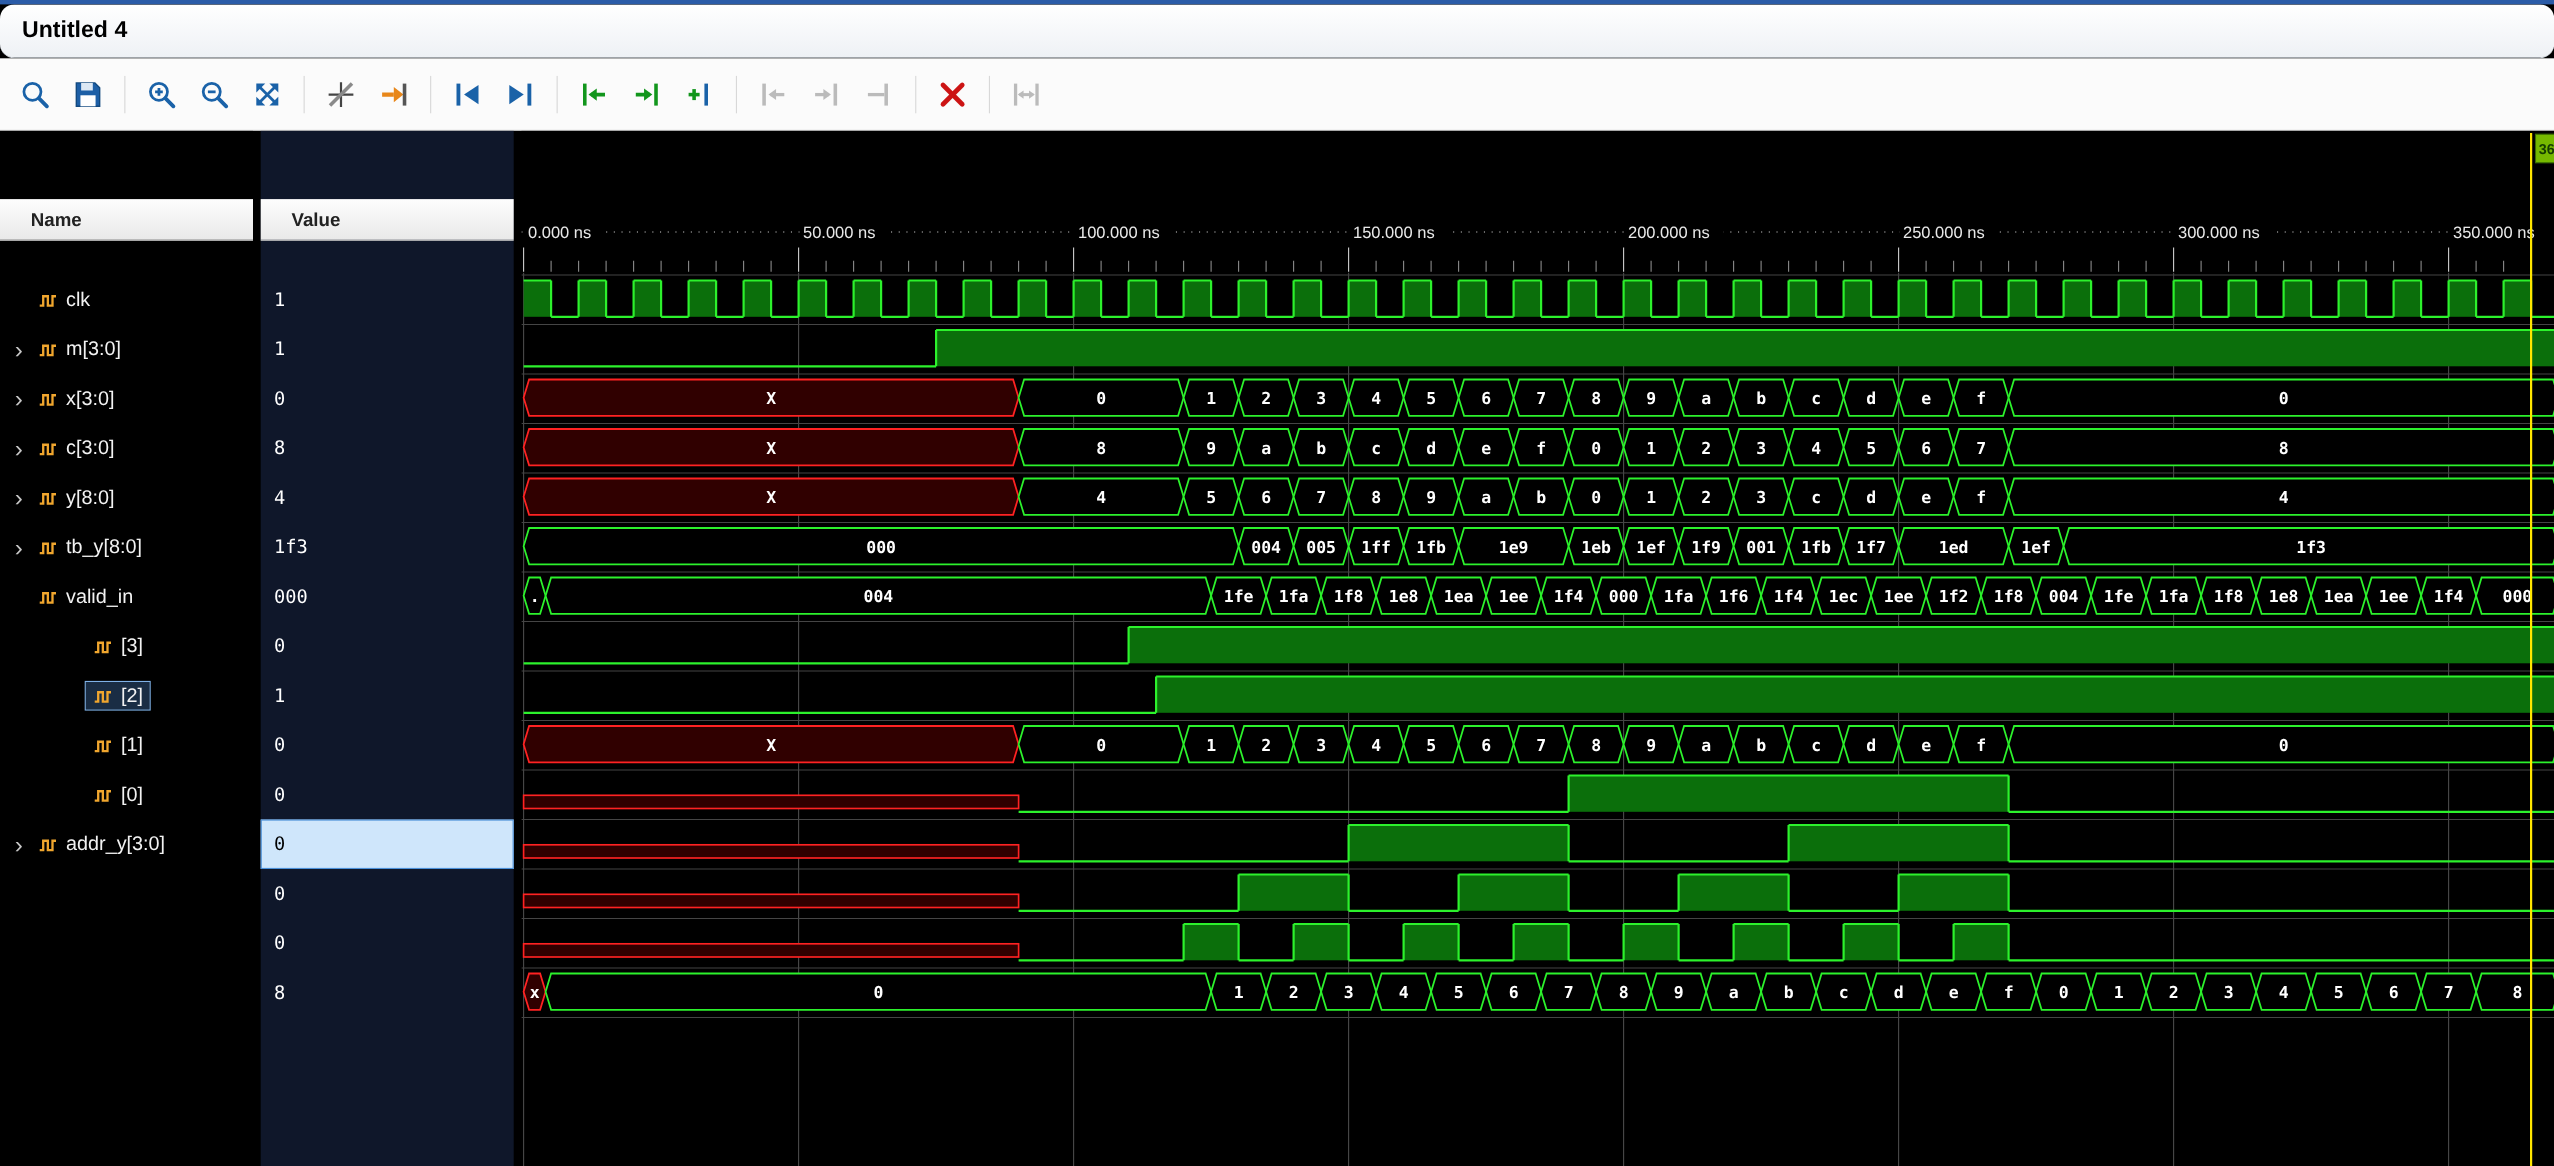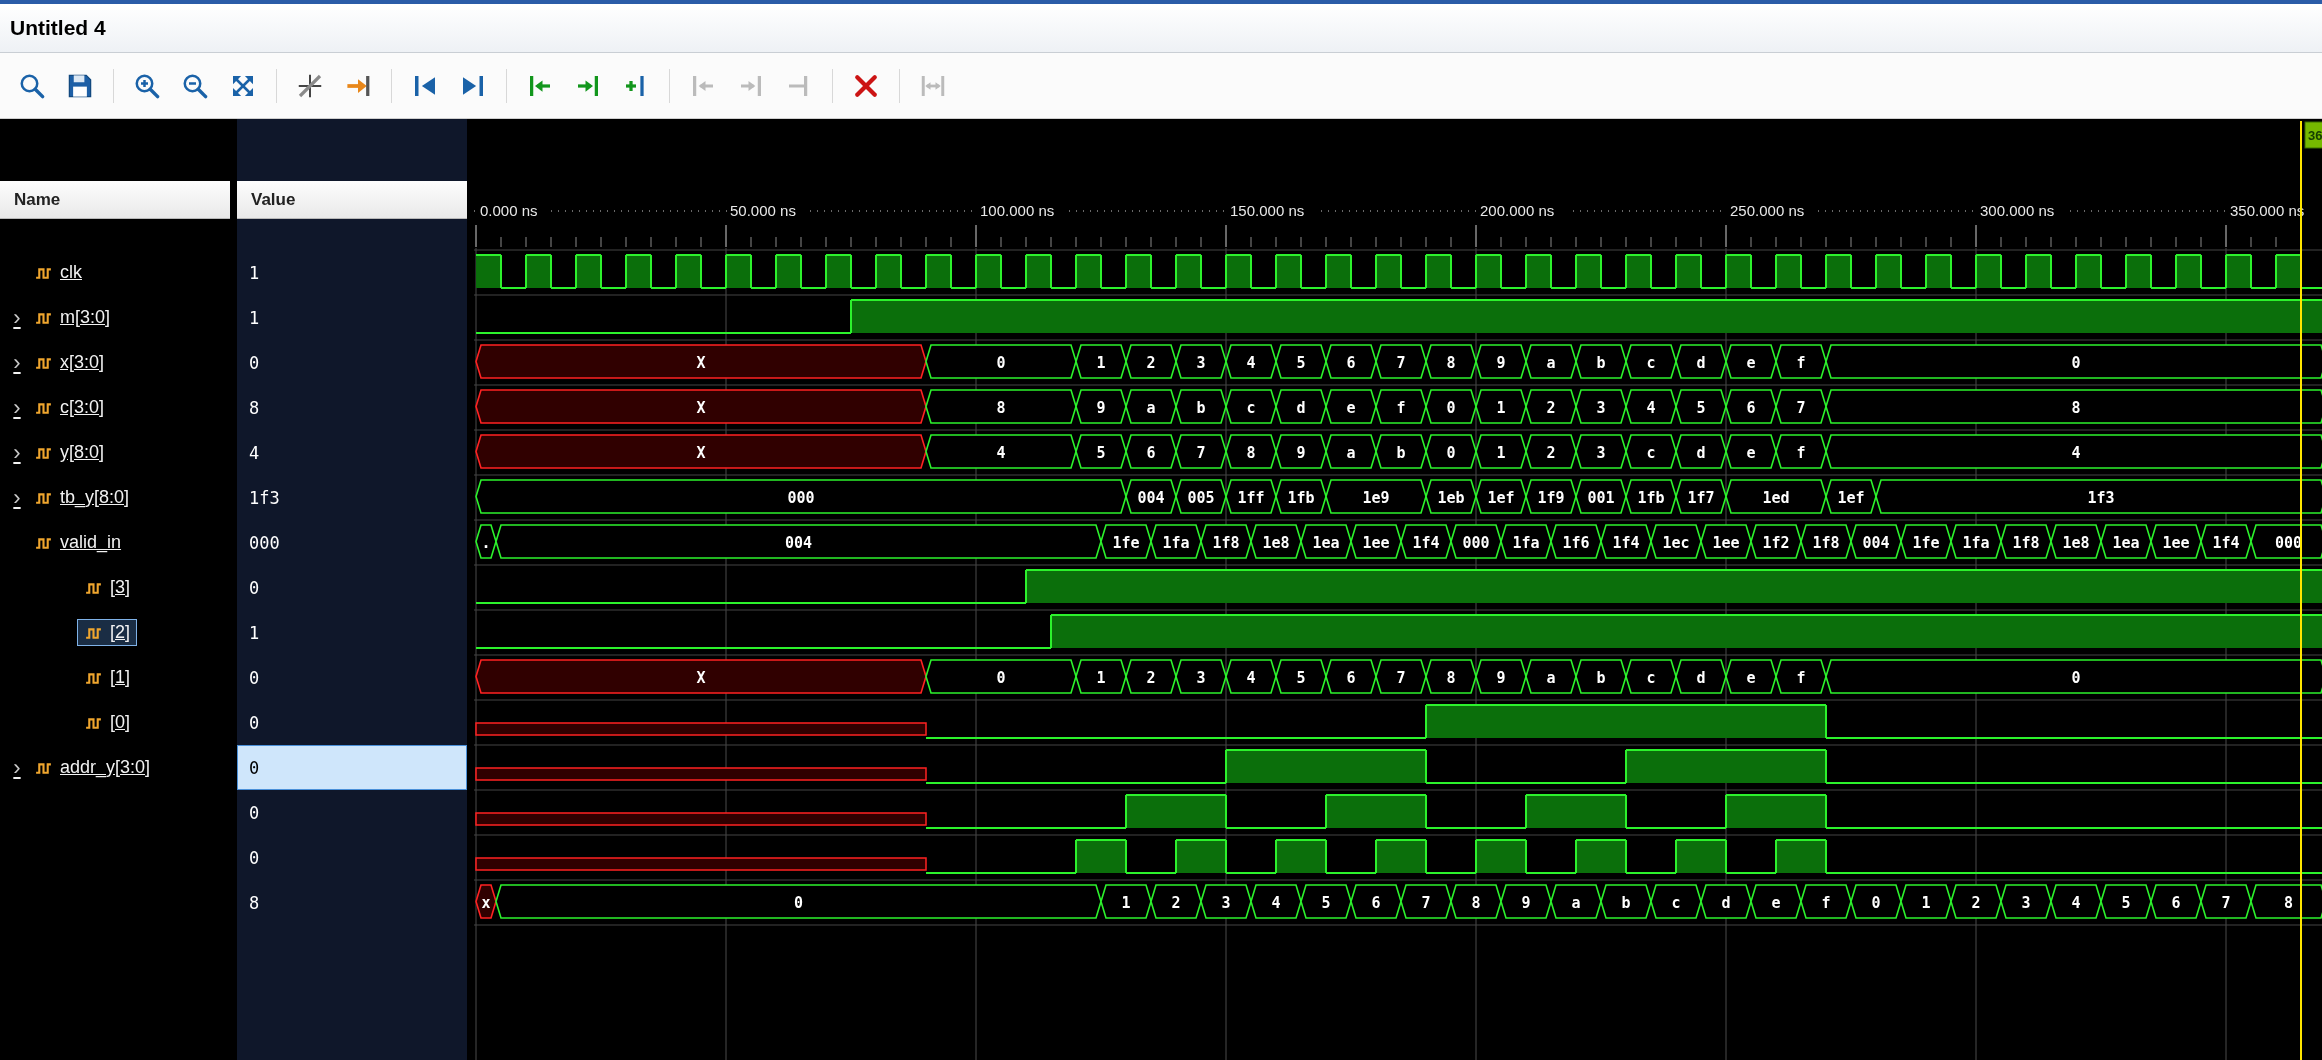--- a/index.html
+++ b/index.html
@@ -1,39 +1,39 @@
 <!DOCTYPE html>
 <html><head>
 <meta charset="utf-8">
 <style>
   * { margin:0; padding:0; box-sizing:border-box; }
   html,body { width:2322px; height:1060px; }
   body { background:#000; font-family:"Liberation Sans", sans-serif; overflow:hidden; position:relative; }
 
   .topstrip { height:4px; background:#2b5ca8; }
   .titlebar { height:49px; background:linear-gradient(#ffffff,#eef1f5); border-bottom:1px solid #c9ced4;
-              display:flex; align-items:center; padding-left:10px; font-size:21px; font-weight:bold; color:#000; }
+              display:flex; align-items:center; padding-left:20px; font-size:21px; font-weight:bold; color:#000;border-radius:13px; }
   .toolbar { height:66px; background:#fbfbfb; border-bottom:1px solid #cfcfcf;
              display:flex; align-items:center; padding-left:8px; }
   .tb-btn { width:48px; height:48px; display:flex; align-items:center; justify-content:center; border-radius:3px; }
   .tb-btn.disabled { opacity:.65; }
   .ticon { display:flex; }
   .tb-sep { width:1px; height:34px; background:#d8d8d8; margin:0 9px; }
 
   .main { position:absolute; top:119px; left:0; right:0; bottom:0; background:#000; }
 
   .names-panel  { position:absolute; left:0;   top:0; width:230px; bottom:0; background:#000; }
   .values-panel { position:absolute; left:237px; top:0; width:230px; bottom:0; background:#0f172a; }
   .panel-header { position:absolute; top:62px; left:0; right:0; height:38px;
                   background:linear-gradient(#fdfdfd,#e9e9e9); border-bottom:1px solid #b8b8b8;
-                  display:flex; align-items:center; padding-left:14px;
+                  display:flex; align-items:center; padding-left:28px;
                   font-size:17px; font-weight:bold; color:#222; }
   .rows { position:absolute; top:131px; left:0; right:0; }
 
-  .name-row { display:flex; align-items:center; height:45px; color:#f2f2f2; font-size:18px; white-space:nowrap;text-decoration:underline; }
+  .name-row { display:flex; align-items:center; height:45px; color:#f2f2f2; font-size:18px; white-space:nowrap; }
   .exp { width:22px; margin-left:6px; color:#c8c8c8; font-size:22px; line-height:22px; display:inline-block; text-align:center; }
   .exp.open { transform:rotate(90deg); }
   .indent1 { width:78px; flex:none; }
   .nr-box { display:flex; align-items:center; gap:7px; padding:2px 6px; }
   .nr-box.sel { background:rgba(80,140,210,.32); outline:1.5px solid #7fb2e8; }
   .sig-icon { display:flex; }
 
   .val-row { height:45px; display:flex; align-items:center; padding-left:12px; color:#fff;
              font-family:"DejaVu Sans Mono", monospace; font-size:17px; }
   .val-row.sel { background:#cfe6fb; color:#000; outline:1.5px solid #4a90d9; outline-offset:-1.5px; }

